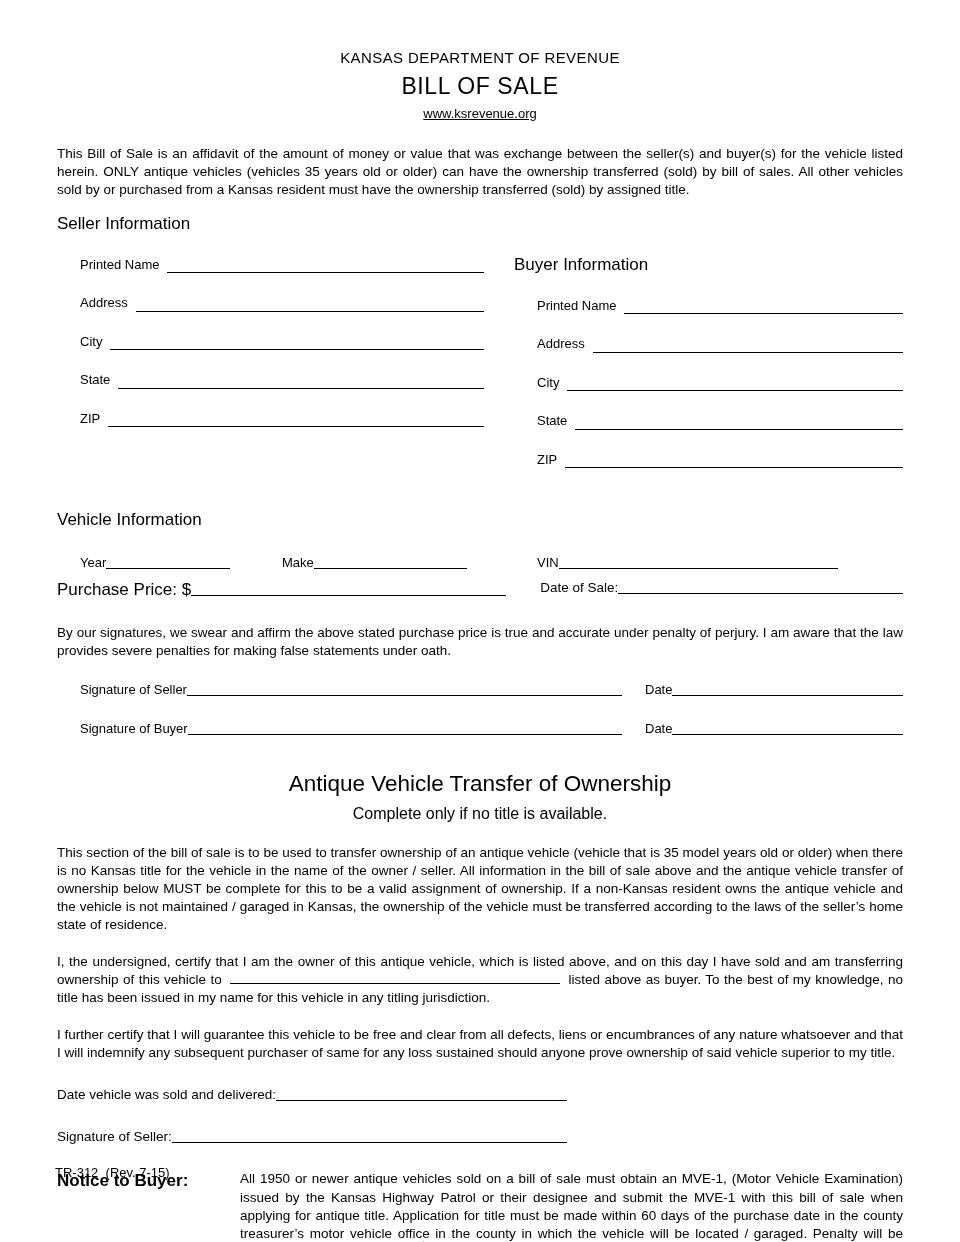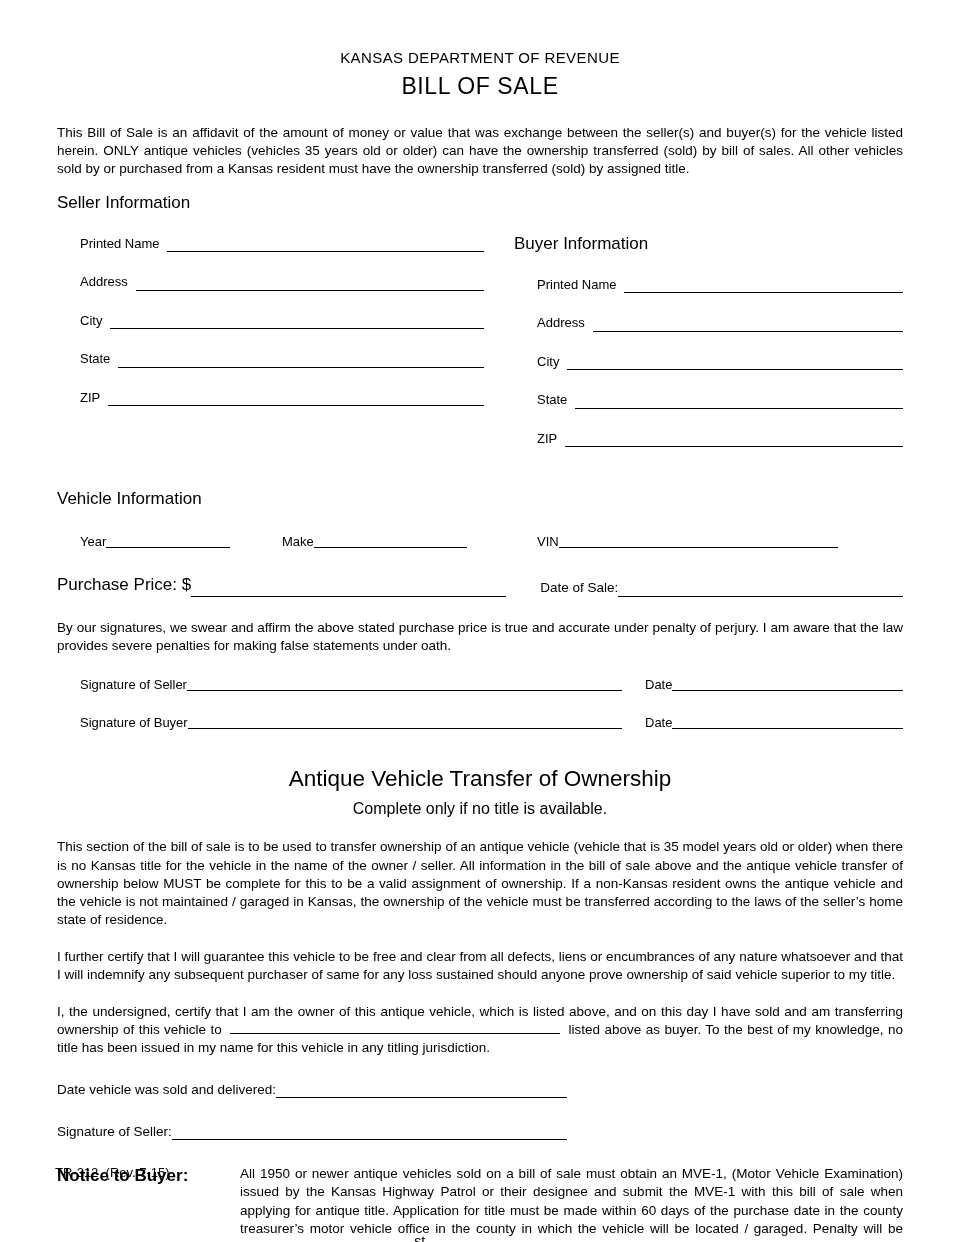--- a/index.html
+++ b/index.html
@@ -30,57 +30,58 @@
   .line { flex:1; border-bottom:1px solid #000; height:15px; min-width:20px; }
 
   
   .veh-head { font-size:17px; margin-top:20px; }
   .vrow { display:flex; align-items:flex-end; padding-left:23px; margin-top:22px; font-size:13px;gap:40px; }
   .f-year { display:flex; width:150px; }
   .f-make { display:flex; width:185px; margin-left:12px; }
   .f-vin  { display:flex; flex:1; margin-left:30px; margin-right:65px; }
 
   
-  .prow { display:flex; align-items:flex-end; margin-top:24px; }
+  .prow { display:flex; margin-top:8px; }
   .pp-label { font-size:17px; white-space:nowrap; }
   .pp-line { width:315px; border-bottom:1px solid #000; height:17px; }
   .ds-label { font-size:13.5px; margin-left:34px; white-space:nowrap; }
   .ds-line { flex:1; border-bottom:1px solid #000; height:15px; }
 
   .affirm { margin-top:22px; text-align:justify; }
 
   .sigrow { display:flex; align-items:flex-end; padding-left:23px; margin-top:21px; font-size:13px; }
   .sig-main { display:flex; flex:1; }
   .sig-date { display:flex; width:258px; margin-left:23px; }
 
   
   .ant-title { text-align:center; font-size:22.5px; margin-top:32px; }
   .ant-sub { text-align:center; font-size:16px; margin-top:4px; }
   .para { margin-top:19px; text-align:justify; }
   .inline-line { display:inline-block; width:330px; border-bottom:1px solid #000; height:13px; margin:0 4px; vertical-align:baseline; }
 
-  .short-row { display:flex; align-items:center; width:510px; margin-top:24px; }
+  .short-row { display:flex; align-items:flex-start; width:510px; margin-top:24px; }
   .short-row .lbl { white-space:nowrap; }
 
   
   .notice { display:flex; margin-top:24px; }
   .notice-label { width:183px; font-size:17px; font-weight:bold; flex:none; }
   .notice-body { flex:1; text-align:justify; }
   sup { font-size:14px; vertical-align:super; line-height:0; }
 
   .footer { position:absolute; left:55px; top:1164px; font-size:13px; white-space:pre-wrap;text-align:right; }
 </style>
 </head>
 <body>
 
 <div class="page">
 
   <div class="hdr">
     <div class="hdr-agency">KANSAS DEPARTMENT OF REVENUE</div>
     <div class="hdr-title">BILL OF SALE</div>
+    <div><span class="hdr-site">www.ksrevenue.org</span></div>
   </div>
 
   <p class="intro">This Bill of Sale is an affidavit of the amount of money or value that was exchange between the seller(s) and buyer(s) for the vehicle listed herein. ONLY antique vehicles (vehicles 35 years old or older) can have the ownership transferred (sold) by bill of sales. All other vehicles sold by or purchased from a Kansas resident must have the ownership transferred (sold) by assigned title.</p>
 
   <div class="columns">
     <div class="col-left">
       <div class="sec-head">Seller Information</div>
       <div class="frow">
         <span class="lbl">Printed Name</span>
         <span class="line"></span>
@@ -172,28 +173,28 @@
       <span class="lbl">Date</span>
       <span class="line"></span>
     </span>
   </div>
 
   <div class="ant-title">Antique Vehicle Transfer of Ownership</div>
   <div class="ant-sub">Complete only if no title is available.</div>
 
   <p class="para">This section of the bill of sale is to be used to transfer ownership of an antique vehicle (vehicle that is 35 model years old or older) when there is no Kansas title for the vehicle in the name of the owner / seller. All information in the bill of sale above and the antique vehicle transfer of ownership below MUST be complete for this to be a valid assignment of ownership. If a non-Kansas resident owns the antique vehicle and the vehicle is not maintained / garaged in Kansas, the ownership of the vehicle must be transferred according to the laws of the seller’s home state of residence.</p>
 
-  <p class="para">I further certify that I will guarantee this vehicle to be free and clear from all defects, liens or encumbrances of any nature whatsoever and that I will indemnify any subsequent purchaser of same for any loss sustained should anyone prove ownership of said vehicle superior to my title.</p>
-
   <p class="para">
     <span>I, the undersigned, certify that I am the owner of this antique vehicle, which is listed above, and on this day I have sold and am transferring ownership of this vehicle to</span>
     <span class="inline-line"></span>
     <span>listed above as buyer. To the best of my knowledge, no title has been issued in my name for this vehicle in any titling jurisdiction.</span>
   </p>
 
+  <p class="para">I further certify that I will guarantee this vehicle to be free and clear from all defects, liens or encumbrances of any nature whatsoever and that I will indemnify any subsequent purchaser of same for any loss sustained should anyone prove ownership of said vehicle superior to my title.</p>
+
   <div class="short-row">
     <span class="lbl">Date vehicle was sold and delivered:</span>
     <span class="line"></span>
   </div>
 
   <div class="short-row">
     <span class="lbl">Signature of Seller:</span>
     <span class="line"></span>
   </div>
 

